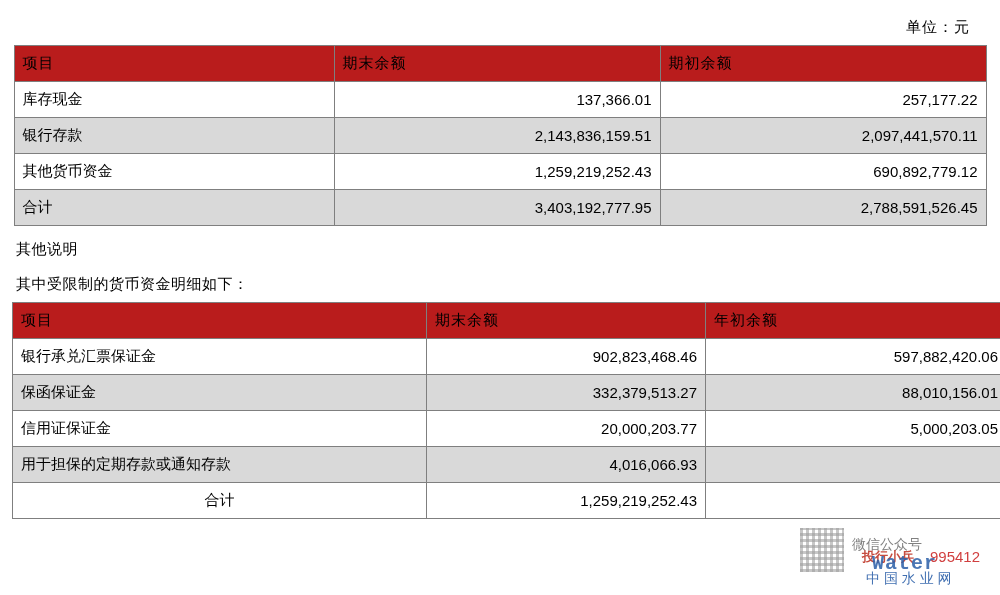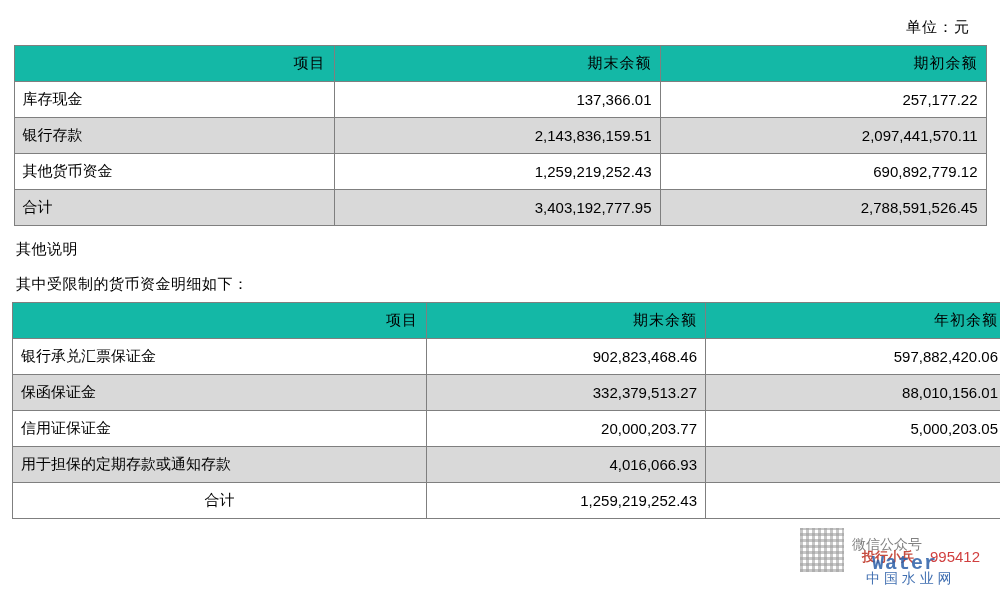--- a/index.html
+++ b/index.html
@@ -36,22 +36,22 @@
   }
   table.doc-table td, table.doc-table th {
     border: 1px solid #7f7f7f;
     font-size: 15px;
     font-weight: normal;
     padding: 8px 8px;
     height: 21px;
     box-sizing: border-box;
   }
   .hdr td {
-    background: #14b8a6;
-    text-align: right;
+    background: #b91c1c;
+    text-align: left;
     letter-spacing: 1px;
   }
   .shade td {
     background: #d9d9d9;
   }
   .plain td {
     background: #ffffff;
   }
   .label-cell {
     text-align: left;

